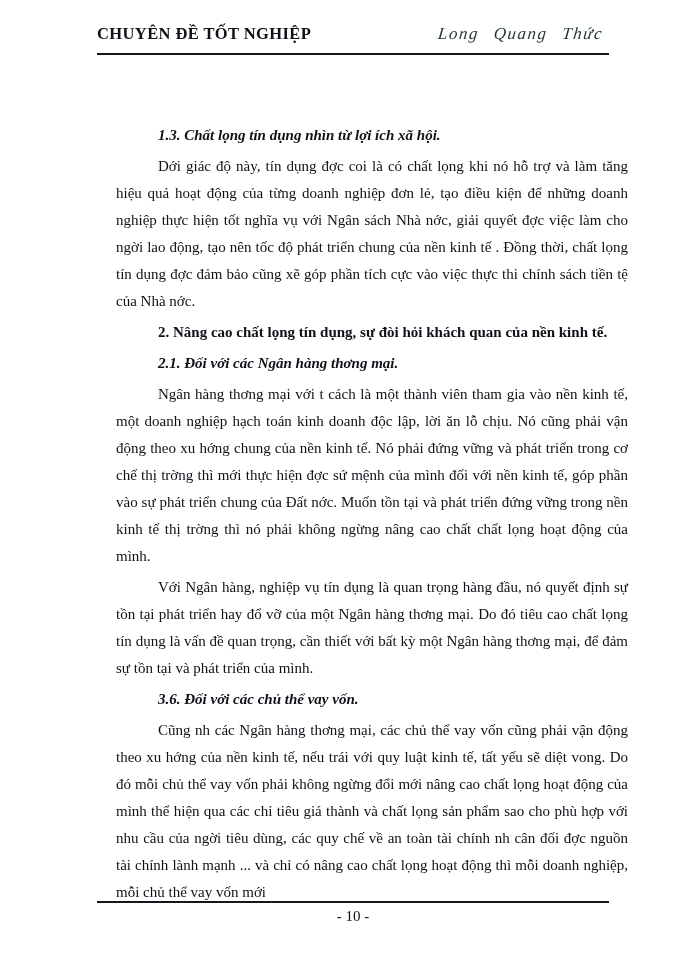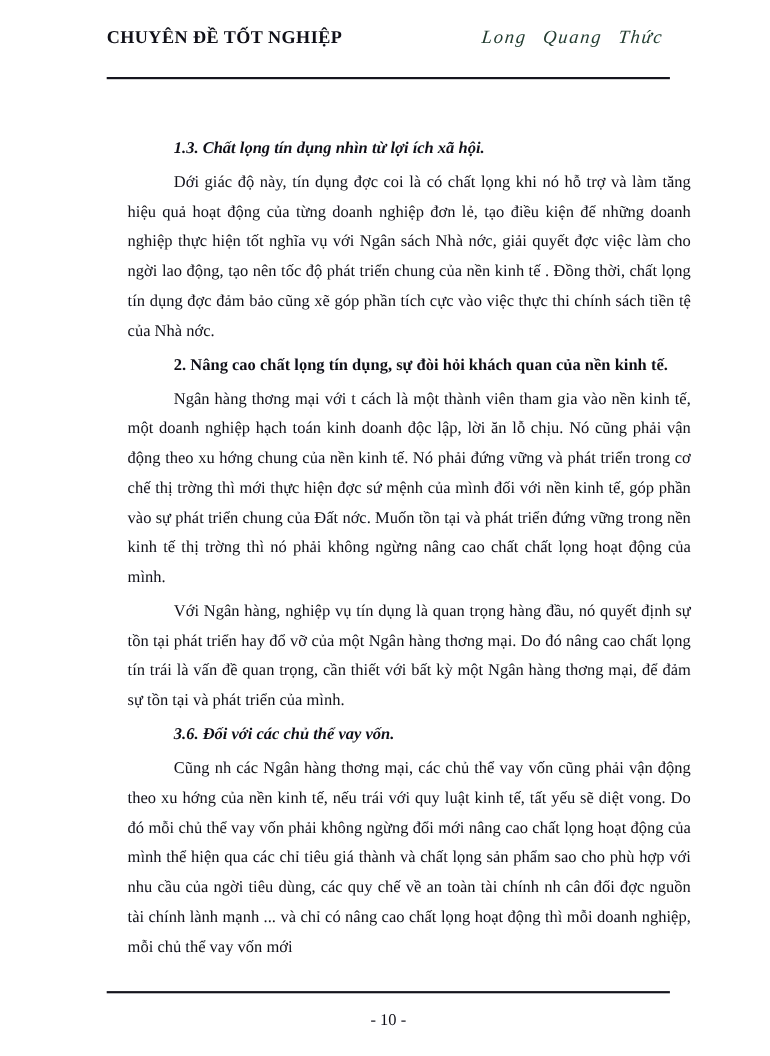--- a/index.html
+++ b/index.html
@@ -21,21 +21,21 @@
   
   .page-header {
     position: absolute;
     top: 24px;
     left: 97px;
     width: 512px;
     display: flex;
     justify-content: space-between;
     align-items: baseline;
     border-bottom: 2px solid #15151d;
-    padding-bottom: 26px;
+    padding-bottom: 9px;
   }
   .header-title {
     font-weight: bold;
     font-size: 16.5px;
     letter-spacing: 0.4px;
   }
   .header-signature {
     font-style: italic;
     font-size: 17px;
     font-weight: 500;
@@ -68,40 +68,41 @@
   }
 
   
   .page-footer {
     position: absolute;
     top: 901px;
     left: 97px;
     width: 512px;
     border-top: 2px solid #15151d;
     text-align: center;
-    padding-top: 17px;
+    padding-top: 5px;
     font-size: 15px;
   }
 </style>
 </head>
 <body>
 
 <div class="page">
 
   <header class="page-header">
     <span class="header-title">CHUYÊN ĐỀ TỐT NGHIỆP</span>
     <span class="header-signature">Long  Quang  Thức</span>
   </header>
 
   <main class="content">
     <p class="h italic">1.3. Chất lọng   tín dụng nhìn từ lợi ích xã hội.</p>
     <p class="para">Dới   giác độ này, tín dụng đợc   coi là có chất lọng   khi nó hỗ trợ và làm tăng hiệu quả hoạt động của từng doanh nghiệp đơn lẻ, tạo điều kiện để những doanh nghiệp thực hiện tốt nghĩa vụ với Ngân sách Nhà nớc,   giải quyết đợc   việc làm cho ngời   lao động, tạo nên tốc độ phát triển chung của nền kinh tế . Đồng thời, chất lọng   tín dụng đợc   đảm bảo cũng xẽ góp phần tích cực vào việc thực thi chính sách tiền tệ của Nhà nớc.</p>
     <p class="h">2. Nâng cao chất lọng   tín dụng, sự đòi hỏi khách quan của nền kinh tế.</p>
+    <p class="h italic">2.1. Đối với các Ngân hàng thơng   mại.</p>
     <p class="para">Ngân hàng thơng   mại với t   cách là một thành viên tham gia vào nền kinh tế, một doanh nghiệp hạch toán kinh doanh độc lập, lời ăn lỗ chịu. Nó cũng phải vận động theo xu hớng   chung của nền kinh tế. Nó phải đứng vững và phát triển trong cơ chế thị trờng   thì mới thực hiện đợc   sứ mệnh của mình đối với nền kinh tế, góp phần vào sự phát triển chung của Đất nớc.   Muốn tồn tại và phát triển đứng vững trong nền kinh tế thị trờng   thì nó phải không ngừng nâng cao chất chất lọng   hoạt động của mình.</p>
-    <p class="para">Với Ngân hàng, nghiệp vụ tín dụng là quan trọng hàng đầu, nó quyết định sự tồn tại phát triển hay đổ vỡ của một Ngân hàng thơng   mại. Do đó nâng cao chất lọng   tín trái là vấn đề quan trọng, cần thiết với bất kỳ một Ngân hàng thơng   mại, để đảm sự tồn tại và phát triển của mình.</p>
+    <p class="para">Với Ngân hàng, nghiệp vụ tín dụng là quan trọng hàng đầu, nó quyết định sự tồn tại phát triển hay đổ vỡ của một Ngân hàng thơng   mại. Do đó tiêu cao chất lọng   tín dụng là vấn đề quan trọng, cần thiết với bất kỳ một Ngân hàng thơng   mại, để đảm sự tồn tại và phát triển của mình.</p>
     <p class="h italic">3.6. Đối với các chủ thể vay vốn.</p>
     <p class="para">Cũng nh   các Ngân hàng thơng   mại, các chủ thể vay vốn cũng phải vận động theo xu hớng   của nền kinh tế, nếu trái với quy luật kinh tế, tất yếu sẽ diệt vong. Do đó mỗi chủ thể vay vốn phải không ngừng đổi mới nâng cao chất lọng   hoạt động của mình thể hiện qua các chỉ tiêu giá thành và chất lọng   sản phẩm sao cho phù hợp với nhu cầu của ngời   tiêu dùng, các quy chế về an toàn tài chính nh   cân đối đợc   nguồn tài chính lành mạnh ... và chỉ có nâng cao chất lọng   hoạt động thì mỗi doanh nghiệp, mỗi chủ thể vay vốn mới</p>
   </main>
 
   <footer class="page-footer">
     <span>- 10 -</span>
   </footer>
 
 </div>
 

